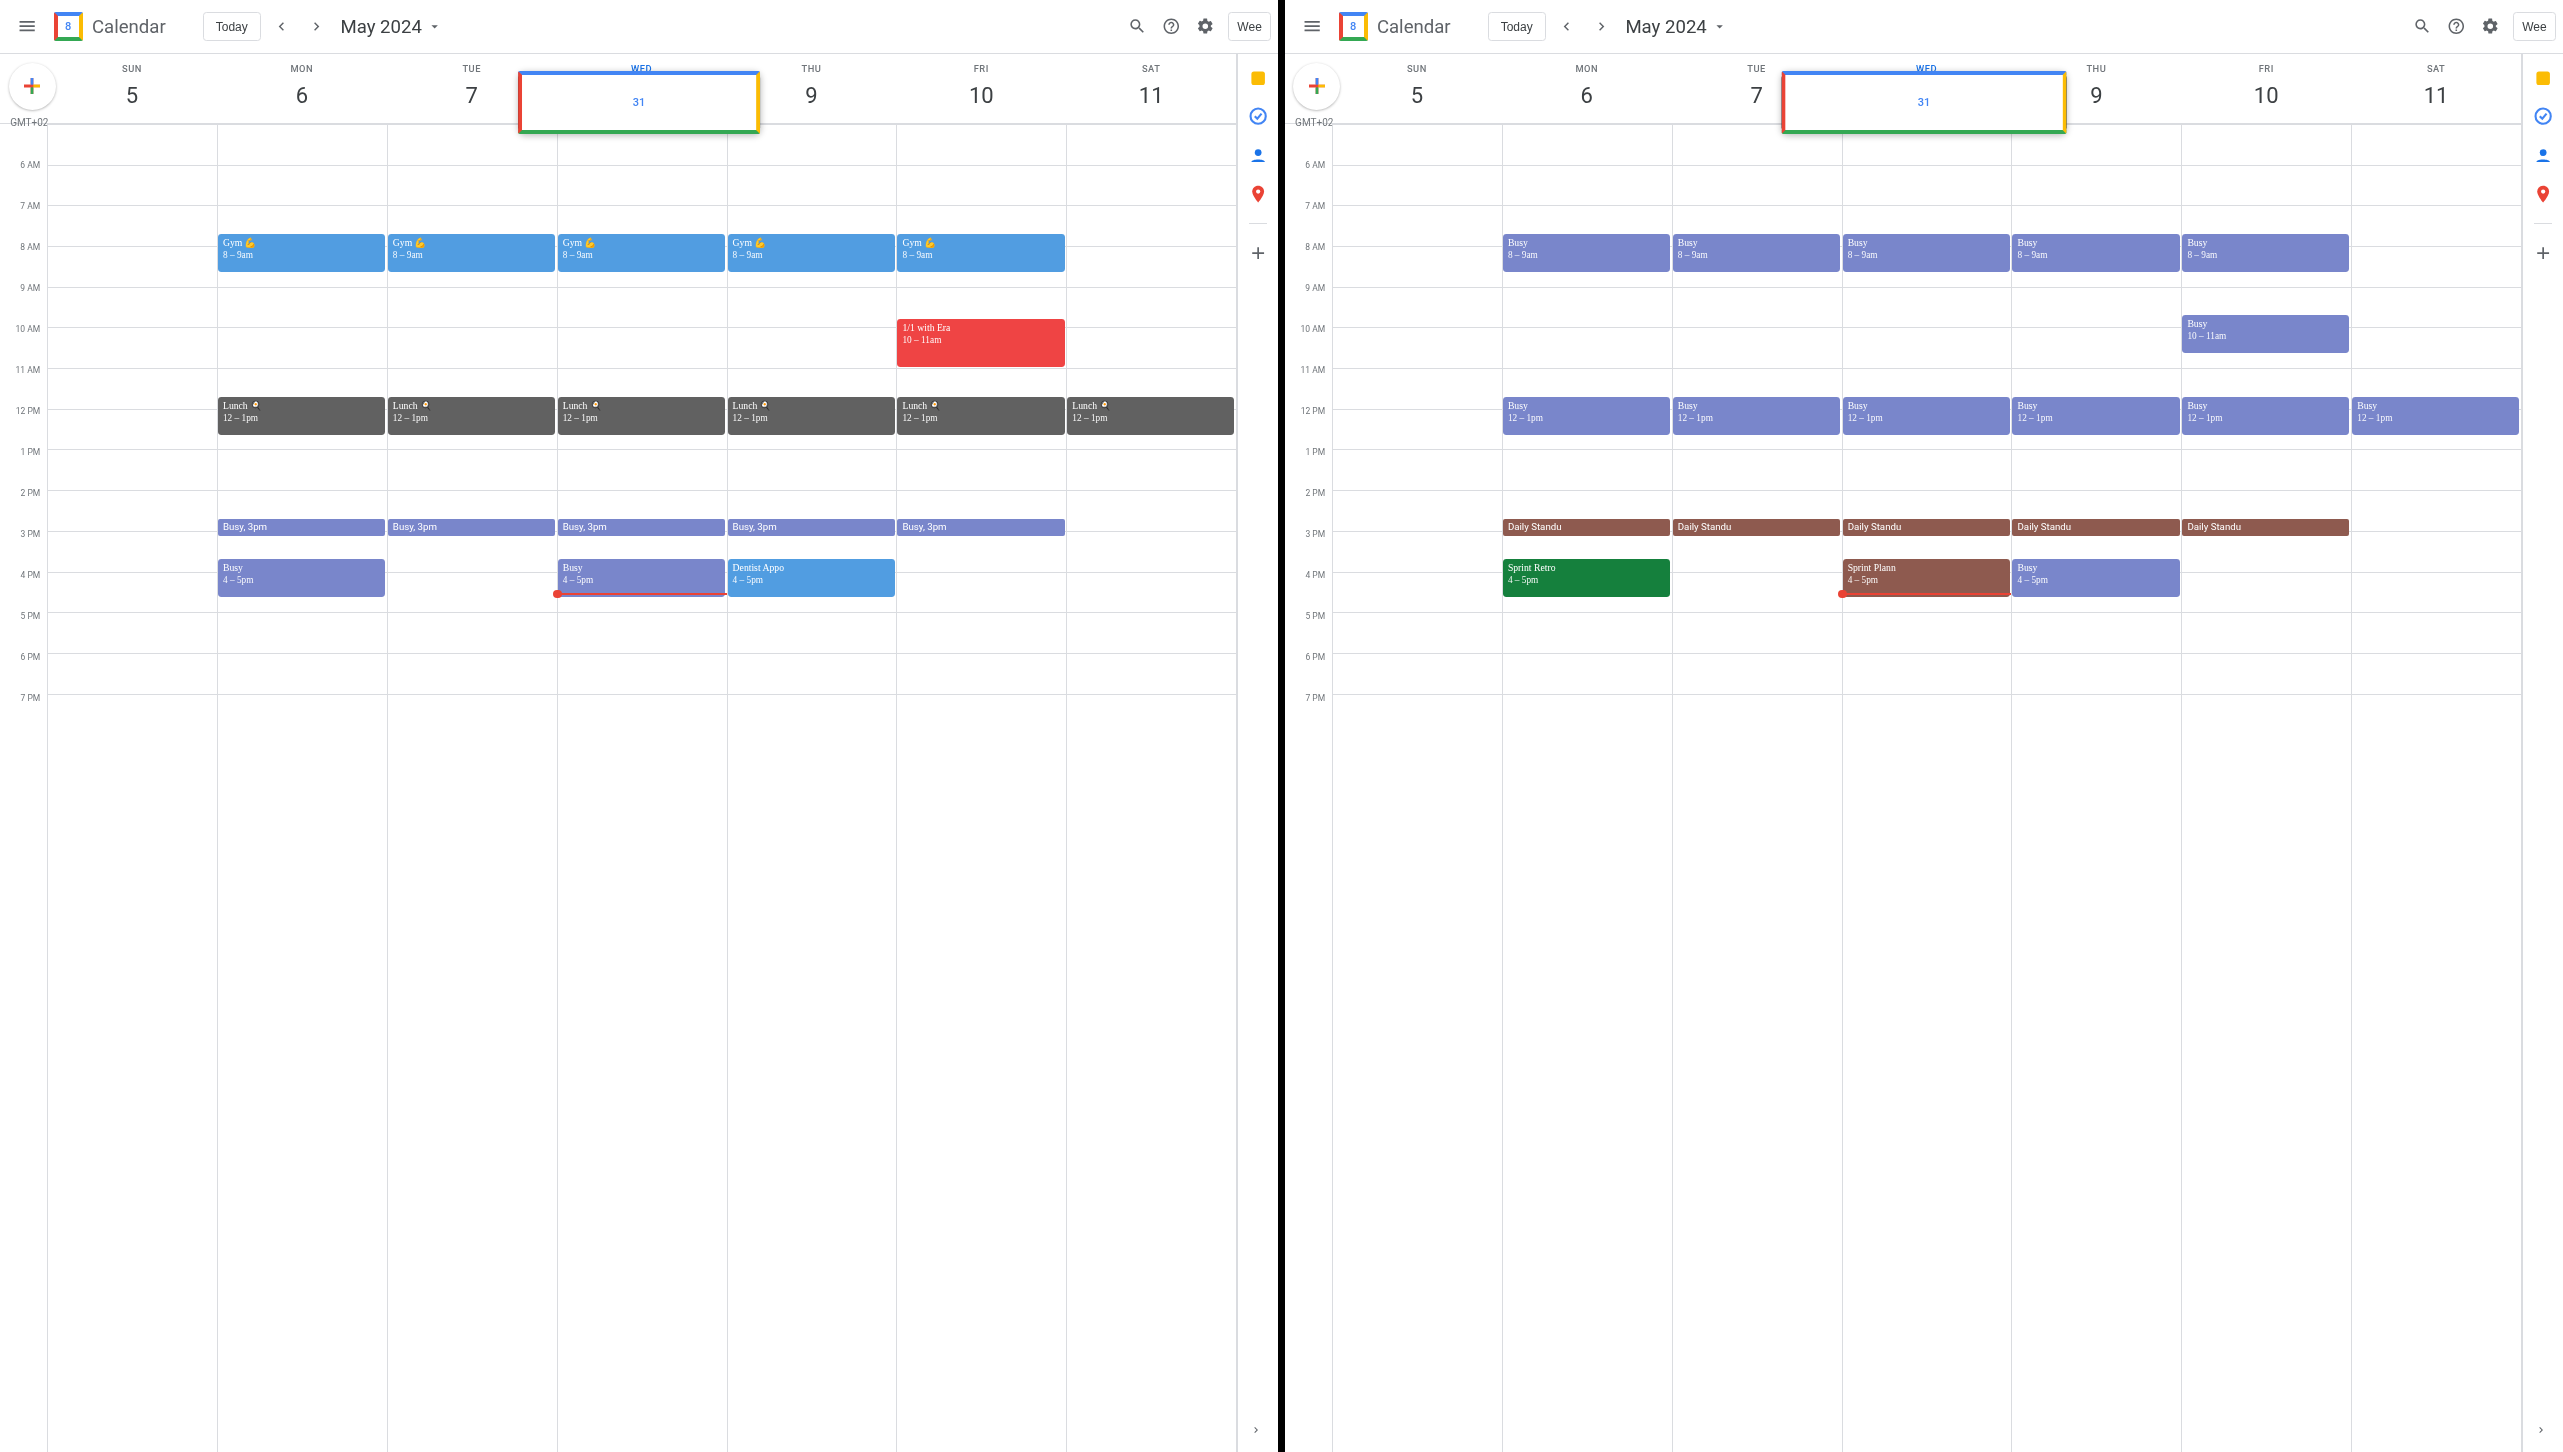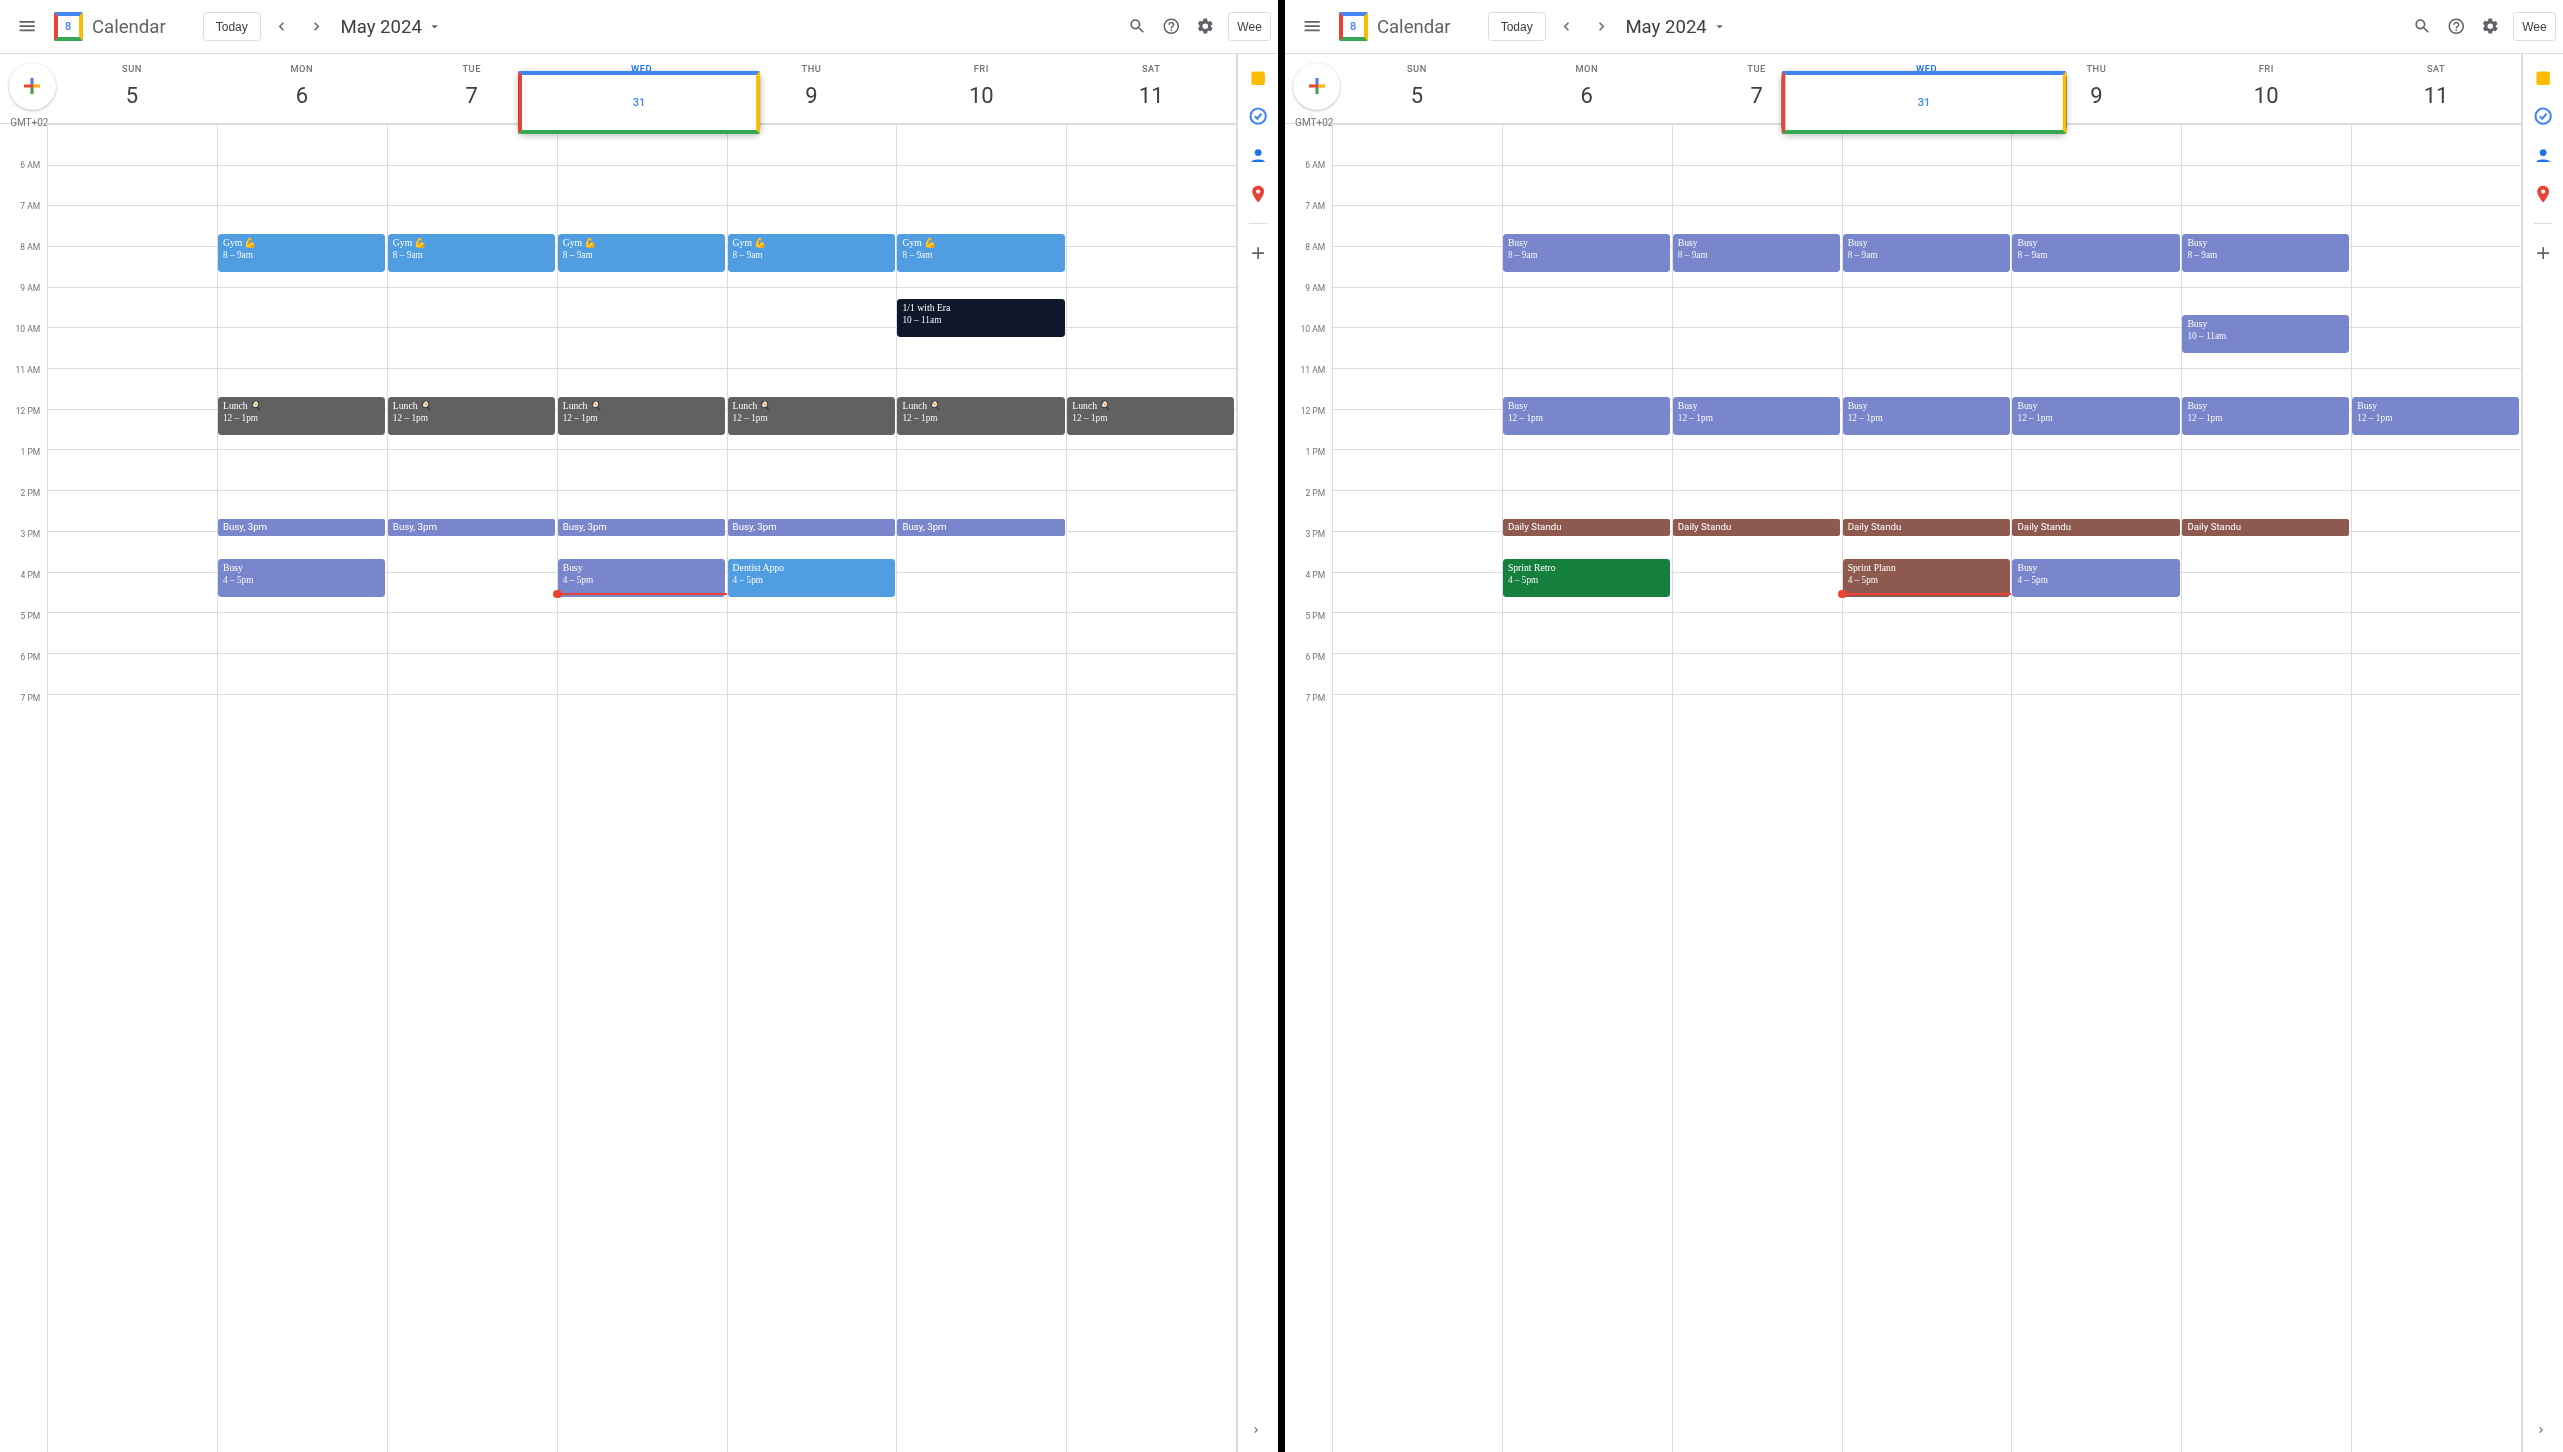--- a/index.html
+++ b/index.html
@@ -251,21 +251,21 @@
                 <div class="event" style="top:435px;height:38px;background:#519de1">
         <div class="title">Dentist Appo</div>
         <div class="time">4 – 5pm</div>
       </div>
               </div>
               <div class="col">
                 <div class="event" style="top:110px;height:38px;background:#519de1">
         <div class="title">Gym 💪</div>
         <div class="time">8 – 9am</div>
       </div>
-                <div class="event" style="top:175px;height:38px;background:#0f172a">
+                <div class="event" style="top:195px;height:48px;background:#ef4444">
         <div class="title">1/1 with Era</div>
         <div class="time">10 – 11am</div>
       </div>
                 <div class="event" style="top:273px;height:38px;background:#616161">
         <div class="title">Lunch 🍳</div>
         <div class="time">12 – 1pm</div>
       </div>
                 <div class="small-event" style="top:395px;height:17px;background:#7986cb"><span>Busy, 3pm</span></div>
               </div>
               <div class="col">

